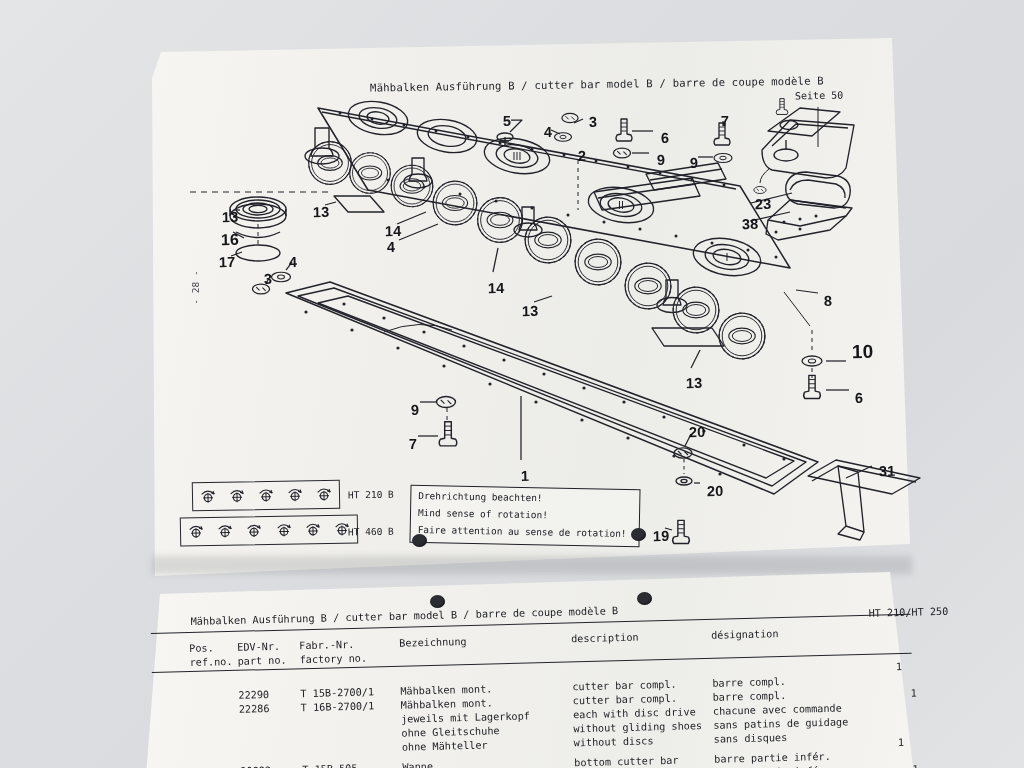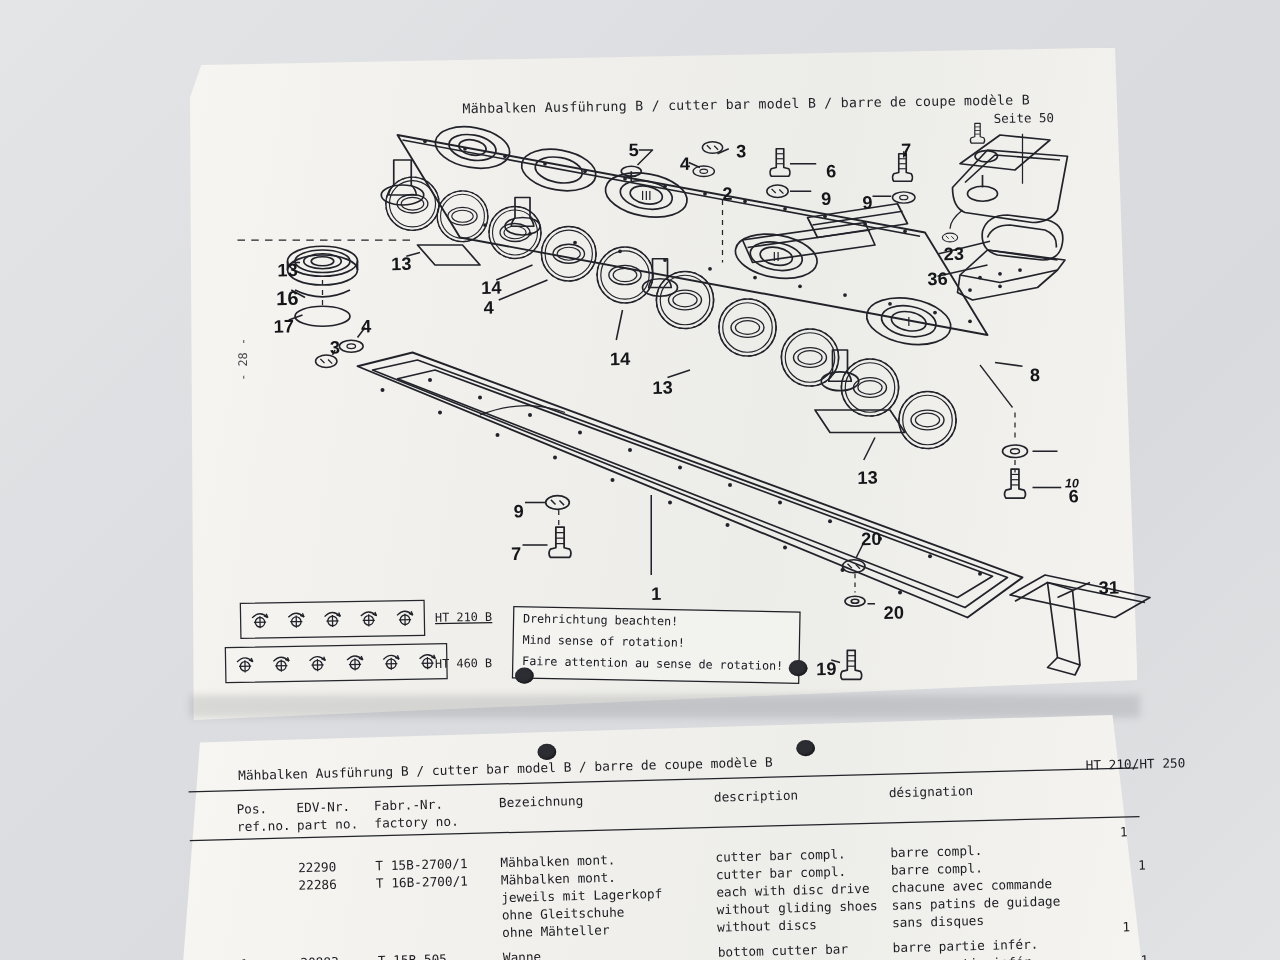--- a/index.html
+++ b/index.html
@@ -401,34 +401,34 @@
   <div id="callout-layer">
       <div class="t num" style="left: 503px; top: 113px; font-size: 14.5px; transform: rotate(-1deg);">5</div>
       <div class="t num" style="left: 544px; top: 124px; font-size: 14.5px; transform: rotate(-1deg);">4</div>
       <div class="t num" style="left: 589px; top: 114px; font-size: 14.5px; transform: rotate(-1deg);">3</div>
       <div class="t num" style="left: 578px; top: 148px; font-size: 14.5px; transform: rotate(-1deg);">2</div>
       <div class="t num" style="left: 661px; top: 130px; font-size: 14.5px; transform: rotate(-1deg);">6</div>
       <div class="t num" style="left: 657px; top: 152px; font-size: 14.5px; transform: rotate(-1deg);">9</div>
       <div class="t num" style="left: 721px; top: 113px; font-size: 14.5px; transform: rotate(-1deg);">7</div>
       <div class="t num" style="left: 690px; top: 155px; font-size: 14.5px; transform: rotate(-1deg);">9</div>
       <div class="t num" style="left: 755px; top: 196px; font-size: 14.5px; transform: rotate(-1deg);">23</div>
-      <div class="t num" style="left: 742px; top: 216px; font-size: 14.5px; transform: rotate(-1deg);">36</div>
+      <div class="t num" style="left: 742px; top: 216px; font-size: 14.5px; transform: rotate(-1deg);">38</div>
       <div class="t num" style="left: 222px; top: 209px; font-size: 14.5px; transform: rotate(-1deg);">13</div>
       <div class="t num" style="left: 221px; top: 231px; font-size: 16px; transform: rotate(-1deg);">16</div>
       <div class="t num" style="left: 219px; top: 254px; font-size: 14.5px; transform: rotate(-1deg);">17</div>
       <div class="t num" style="left: 264px; top: 271px; font-size: 14.5px; transform: rotate(-1deg);">3</div>
       <div class="t num" style="left: 289px; top: 254px; font-size: 14.5px; transform: rotate(-1deg);">4</div>
       <div class="t num" style="left: 313px; top: 204px; font-size: 14.5px; transform: rotate(-1deg);">13</div>
       <div class="t num" style="left: 385px; top: 223px; font-size: 14.5px; transform: rotate(-1deg);">14</div>
       <div class="t num" style="left: 387px; top: 239px; font-size: 14.5px; transform: rotate(-1deg);">4</div>
       <div class="t num" style="left: 488px; top: 280px; font-size: 14.5px; transform: rotate(-1deg);">14</div>
       <div class="t num" style="left: 522px; top: 303px; font-size: 14.5px; transform: rotate(-1deg);">13</div>
       <div class="t num" style="left: 686px; top: 375px; font-size: 14.5px; transform: rotate(-1deg);">13</div>
       <div class="t num" style="left: 824px; top: 293px; font-size: 14.5px; transform: rotate(-1deg);">8</div>
-      <div class="t num" style="left: 852px; top: 382px; font-size: 10px; transform: rotate(-1deg); font-style: italic;">10</div>
+      <div class="t num" style="left: 852px; top: 341px; font-size: 19px; transform: rotate(-1deg);">10</div>
       <div class="t num" style="left: 855px; top: 390px; font-size: 14.5px; transform: rotate(-1deg);">6</div>
       <div class="t num" style="left: 411px; top: 402px; font-size: 14.5px; transform: rotate(-1deg);">9</div>
       <div class="t num" style="left: 409px; top: 436px; font-size: 14.5px; transform: rotate(-1deg);">7</div>
       <div class="t num" style="left: 521px; top: 468px; font-size: 14.5px; transform: rotate(-1deg);">1</div>
       <div class="t num" style="left: 689px; top: 424px; font-size: 14.5px; transform: rotate(-1deg);">20</div>
       <div class="t num" style="left: 707px; top: 483px; font-size: 14.5px; transform: rotate(-1deg);">20</div>
       <div class="t num" style="left: 653px; top: 528px; font-size: 14.5px; transform: rotate(-1deg);">19</div>
       <div class="t num" style="left: 879px; top: 463px; font-size: 14.5px; transform: rotate(-1deg);">31</div>
     </div>
 
@@ -463,21 +463,21 @@
   <line x1="5.6" y1="12" x2="16.4" y2="12" stroke="#22232a" stroke-width="1.1"></line>
 </svg></span>
         <span class="legicon" style="left: 121.4px; top: 4px;"><svg viewBox="0 0 22 20" width="20" height="18">
   <path d="M4,8 Q11,1 18,8" fill="none" stroke="#22232a" stroke-width="1.2"></path>
   <path d="M18,8 L14.5,6.4 M18,8 L16.6,4.6" fill="none" stroke="#22232a" stroke-width="1.2"></path>
   <circle cx="11" cy="12" r="4.2" fill="none" stroke="#22232a" stroke-width="1.2"></circle>
   <line x1="11" y1="6.6" x2="11" y2="17.4" stroke="#22232a" stroke-width="1.1"></line>
   <line x1="5.6" y1="12" x2="16.4" y2="12" stroke="#22232a" stroke-width="1.1"></line>
 </svg></span>
       </div>
-      <div class="leglabel mono" style="left: 348px; top: 489px; transform: rotate(-1deg); text-decoration: underline;">HT 210 B</div>
+      <div class="leglabel mono" style="left: 348px; top: 489px; transform: rotate(-1deg);">HT 210 B</div>
       <div class="legbox" style="left: 180px; top: 516px; width: 176px; height: 27px; transform: rotate(-1deg);">
         <span class="legicon" style="left: 4.66667px; top: 4px;"><svg viewBox="0 0 22 20" width="20" height="18">
   <path d="M4,8 Q11,1 18,8" fill="none" stroke="#22232a" stroke-width="1.2"></path>
   <path d="M18,8 L14.5,6.4 M18,8 L16.6,4.6" fill="none" stroke="#22232a" stroke-width="1.2"></path>
   <circle cx="11" cy="12" r="4.2" fill="none" stroke="#22232a" stroke-width="1.2"></circle>
   <line x1="11" y1="6.6" x2="11" y2="17.4" stroke="#22232a" stroke-width="1.1"></line>
   <line x1="5.6" y1="12" x2="16.4" y2="12" stroke="#22232a" stroke-width="1.1"></line>
 </svg></span>
         <span class="legicon" style="left: 34px; top: 4px;"><svg viewBox="0 0 22 20" width="20" height="18">
   <path d="M4,8 Q11,1 18,8" fill="none" stroke="#22232a" stroke-width="1.2"></path>

